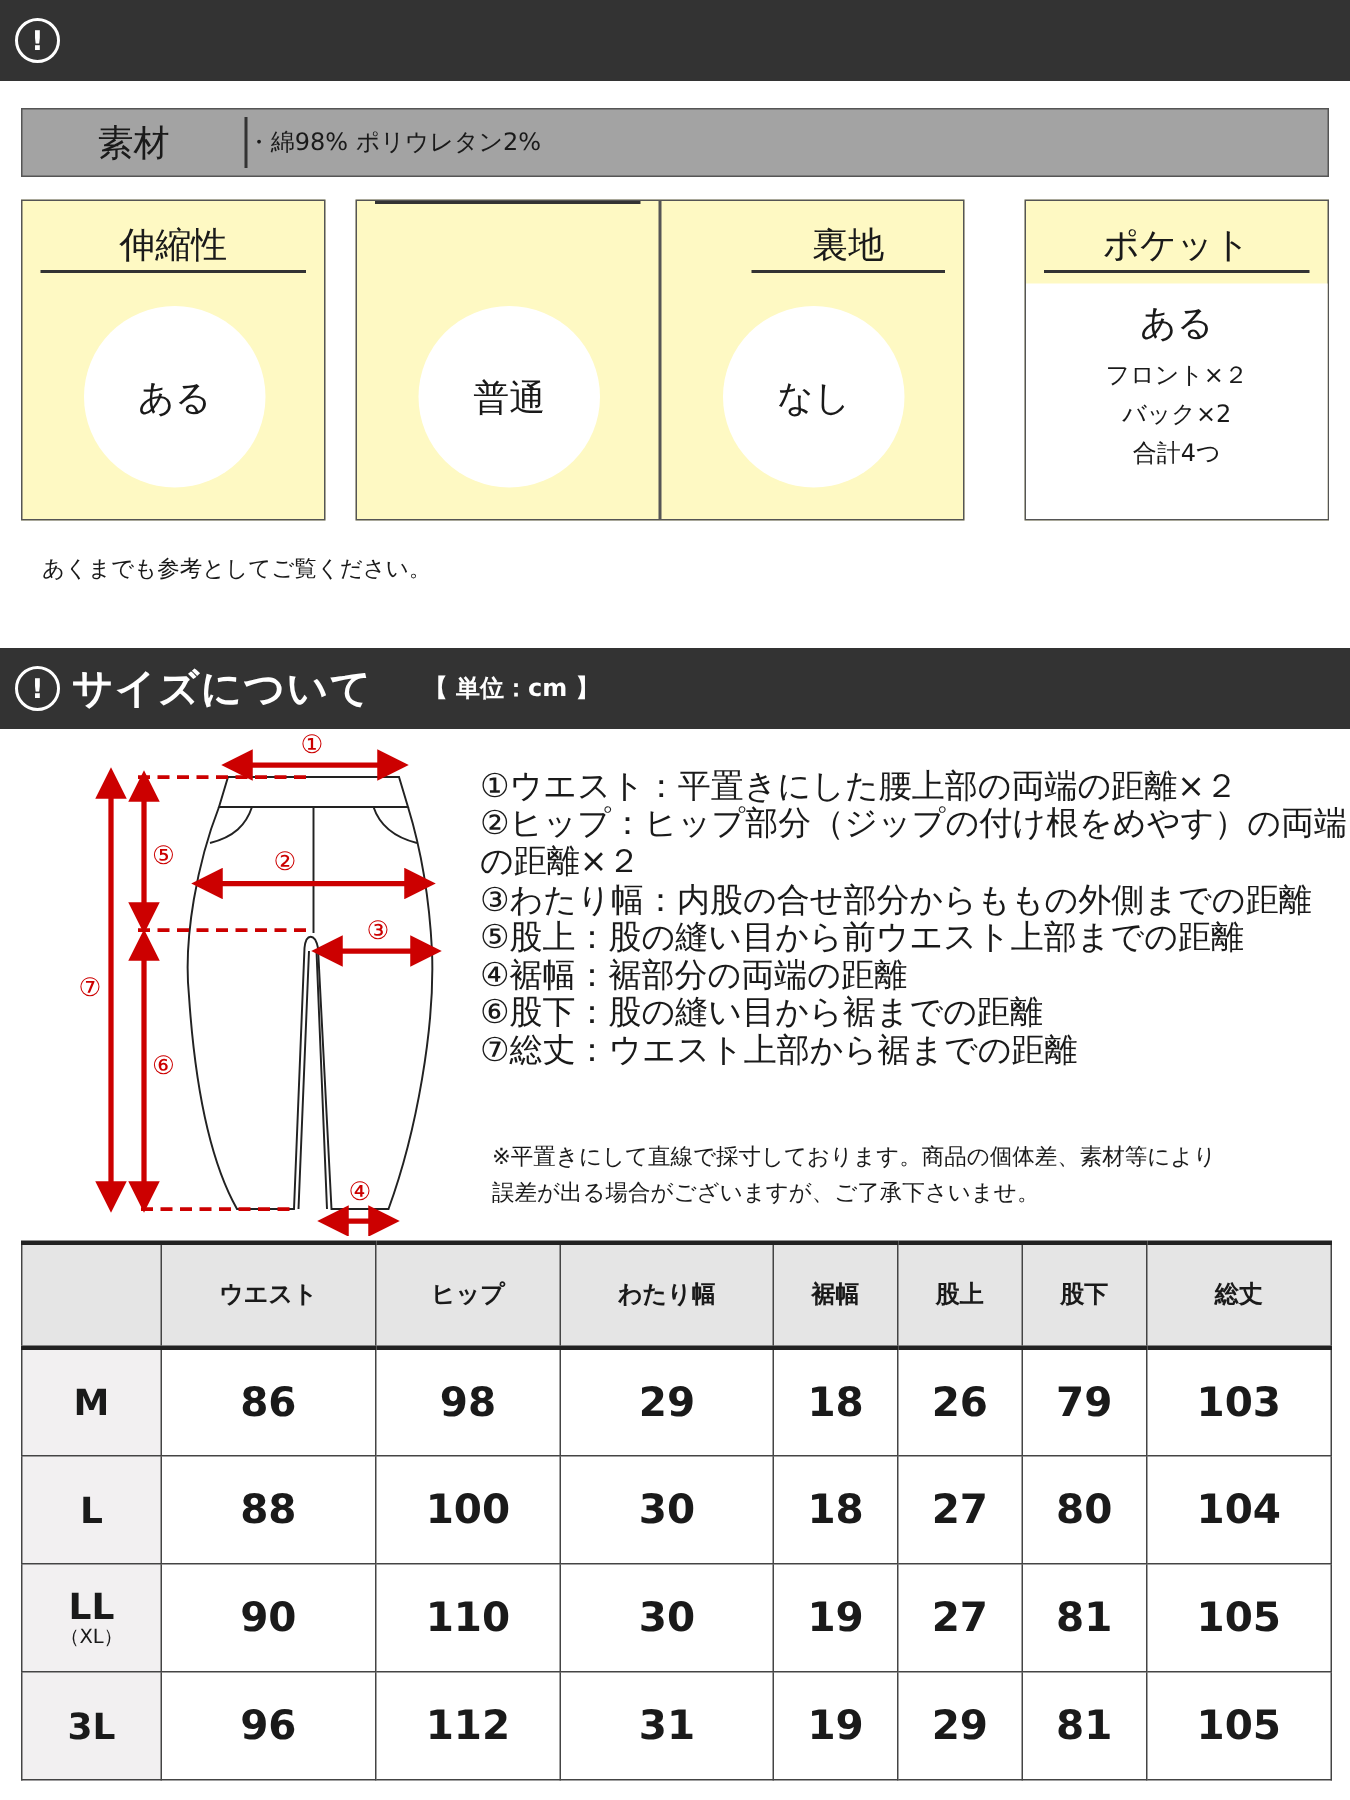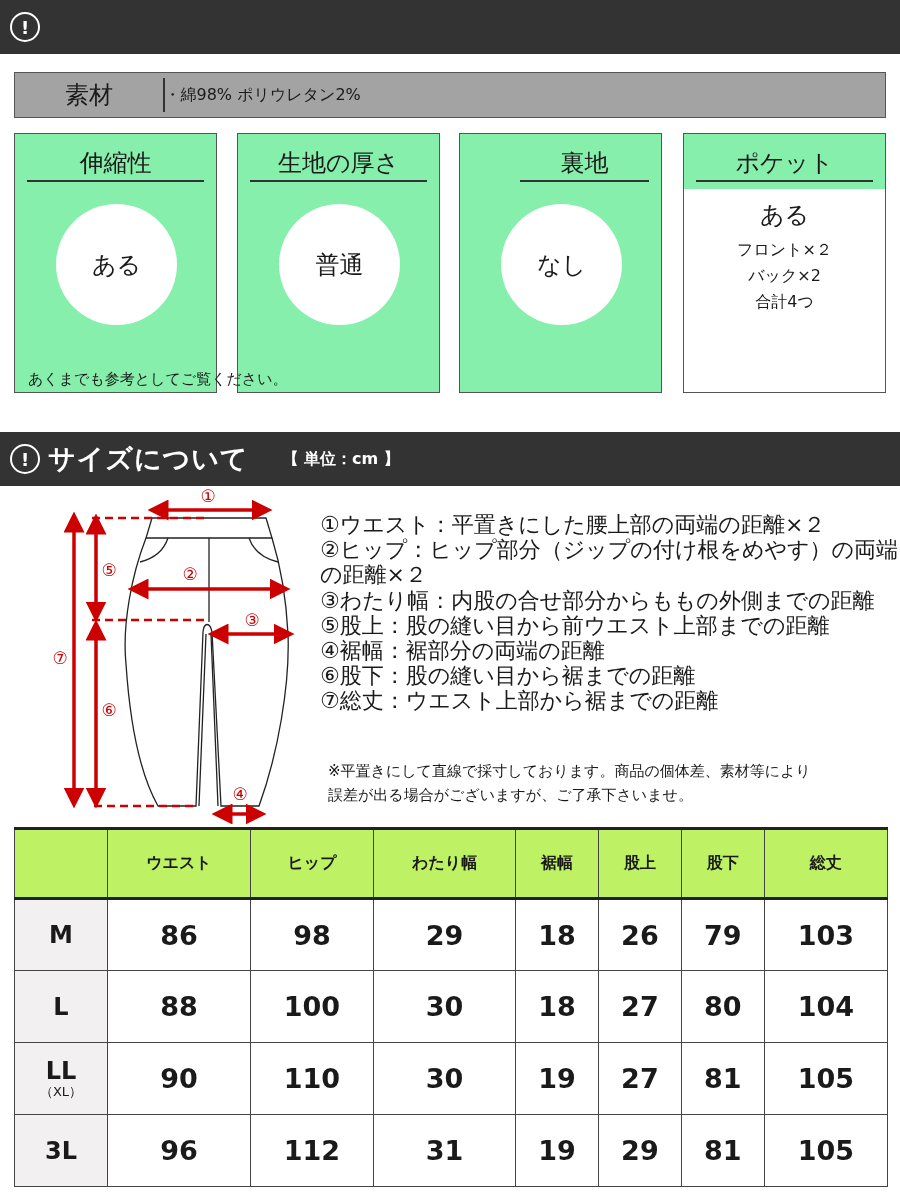--- a/index.html
+++ b/index.html
@@ -9,35 +9,35 @@
   .section-bar { position: absolute; left: 0; width: 900px; height: 54px; background: #333333; color: #ffffff; display: flex; align-items: center; padding-left: 10px; }
   .bar-icon { width: 30px; height: 30px; border: 2.5px solid #ffffff; border-radius: 50%; display: flex; align-items: center; justify-content: center; font-weight: bold; font-size: 18px; margin-right: 8px; }
   .bar-title { font-size: 27px; font-weight: bold; letter-spacing: 1px; }
   .bar-unit { font-size: 16px; font-weight: bold; margin-left: 34px; }
 
   .material-box { position: absolute; left: 14px; top: 72px; width: 872px; height: 46px; background: #a3a3a3; border: 1.5px solid #555; display: flex; align-items: center; }
   .material-label { width: 148px; text-align: center; font-size: 24px; }
   .material-sep { width: 1.5px; height: 34px; background: #333; }
   .material-value { padding-left: 0; font-size: 16px; }
 
-  .feature-card { position: absolute; top: 133px; width: 203px; height: 260px; background: #86efac; border: 1.5px solid #555; }
+  .feature-card { position: absolute; top: 133px; width: 203px; height: 214px; background: #fef9c3; border: 1.5px solid #555; }
   .feature-title { text-align: center; font-size: 24px; margin-top: 13px; height: 33px; }
   .feature-rule { margin: 0 12px; height: 1.5px; background: #333; }
   .feature-circle { position: absolute; left: 41px; top: 70px; width: 121px; height: 121px; border-radius: 50%; background: #ffffff; display: flex; align-items: center; justify-content: center; font-size: 24px; }
   .pocket-body { position: absolute; left: 0; right: 0; top: 55px; bottom: 0; background: #ffffff; text-align: center; padding-top: 10px; }
   .pocket-main { font-size: 24px; margin-bottom: 6px; }
   .pocket-line { font-size: 16px; line-height: 26px; }
 
   .note { position: absolute; font-size: 15px; line-height: 24px; }
 
   .legend { position: absolute; left: 320px; top: 512px; font-size: 22px; line-height: 25.2px; }
 
   table.size-table { position: absolute; left: 14px; top: 827px; width: 874px; border-collapse: collapse; }
   table.size-table td, table.size-table th { border: 1.5px solid #444; text-align: center; }
-  table.size-table tr.head th { height: 70px; background: #bef264; font-size: 16px; font-weight: bold; border-top: 3px solid #222; border-bottom: 3px solid #222; margin-top: 16px; }
+  table.size-table tr.head th { height: 70px; background: #e5e5e5; font-size: 16px; font-weight: bold; border-top: 3px solid #222; border-bottom: 3px solid #222; margin-top: 16px; }
   table.size-table td { height: 72px; font-size: 27px; font-weight: bold; }
   table.size-table td.size-label { background: #f2f0f1; font-size: 24px; width: 93px; line-height: 1; }
   .sub-label { display: block; font-size: 13px; font-weight: normal; margin-top: 2px; }
 </style>
 </head>
 <body>
 
 <div class="section-bar" style="top:0;">
   <span class="bar-icon">!</span>
 </div>
@@ -47,25 +47,24 @@
   <div class="material-sep"></div>
   <div class="material-value">・綿98% ポリウレタン2%</div>
 </div>
 
 <div class="feature-card" style="left:14px;">
   <div class="feature-title">伸縮性</div>
   <div class="feature-rule"></div>
   <div class="feature-circle">ある</div>
 </div>
 <div class="feature-card" style="left:237px;">
-  <div class="feature-title">生地の厚さ</div>
   <div class="feature-rule"></div>
   <div class="feature-circle">普通</div>
 </div>
-<div class="feature-card" style="left:459px;padding-left:48px;">
+<div class="feature-card" style="left:440px;padding-left:48px;">
   <div class="feature-title">裏地</div>
   <div class="feature-rule"></div>
   <div class="feature-circle">なし</div>
 </div>
 <div class="feature-card" style="left:683px;">
   <div class="feature-title">ポケット</div>
   <div class="feature-rule"></div>
   <div class="pocket-body">
     <div class="pocket-main">ある</div>
     <div class="pocket-line">フロント×２</div>

